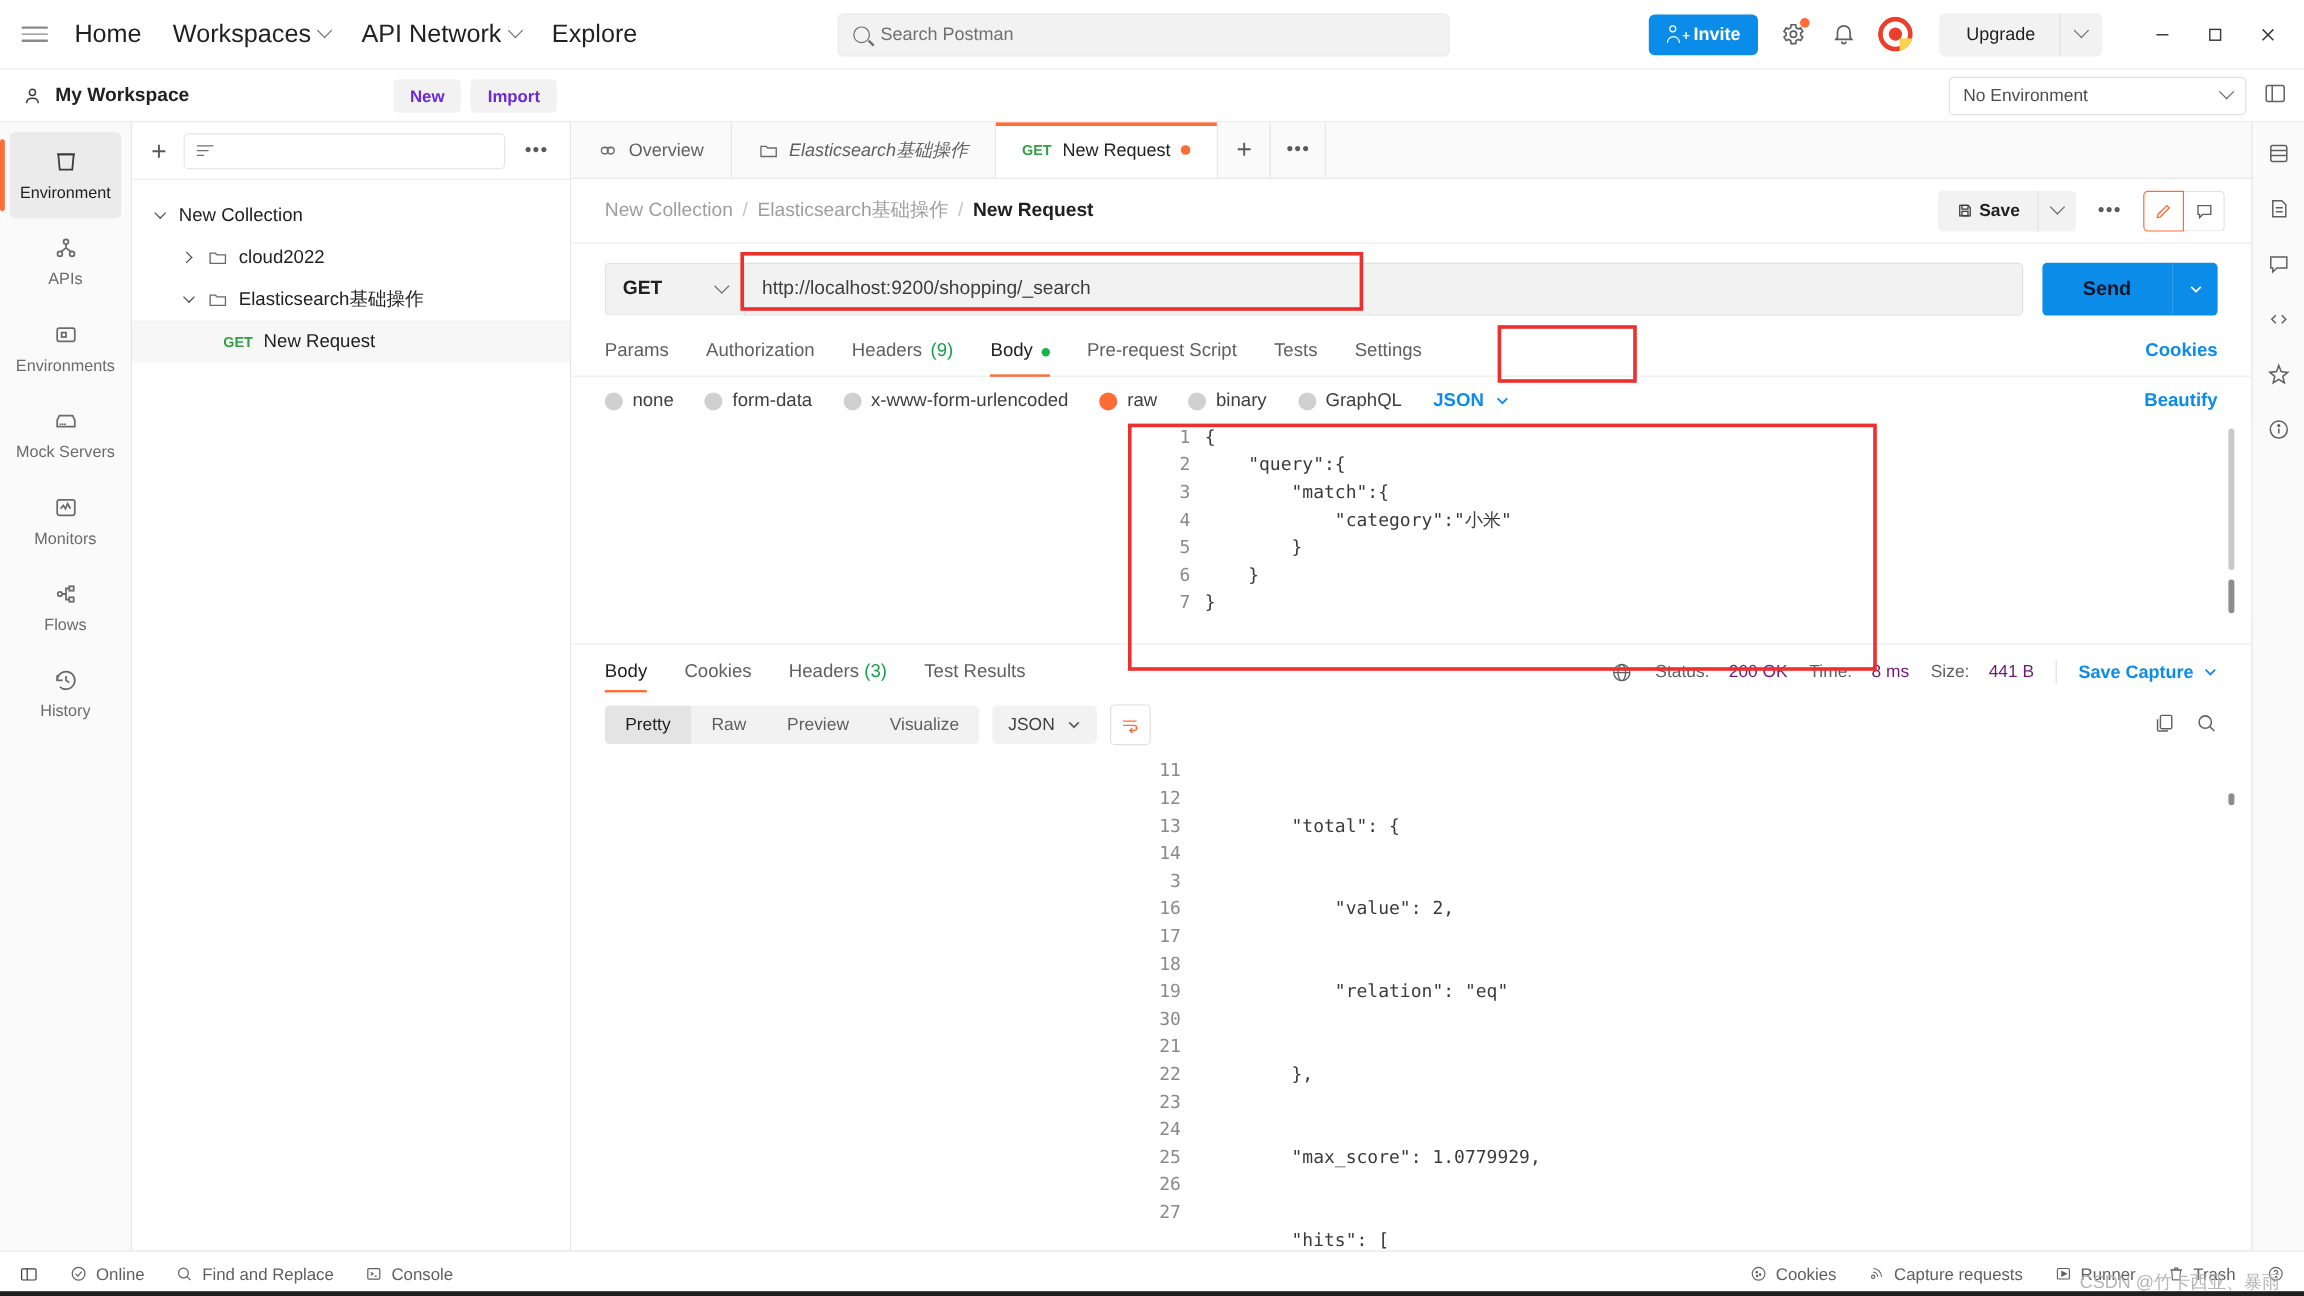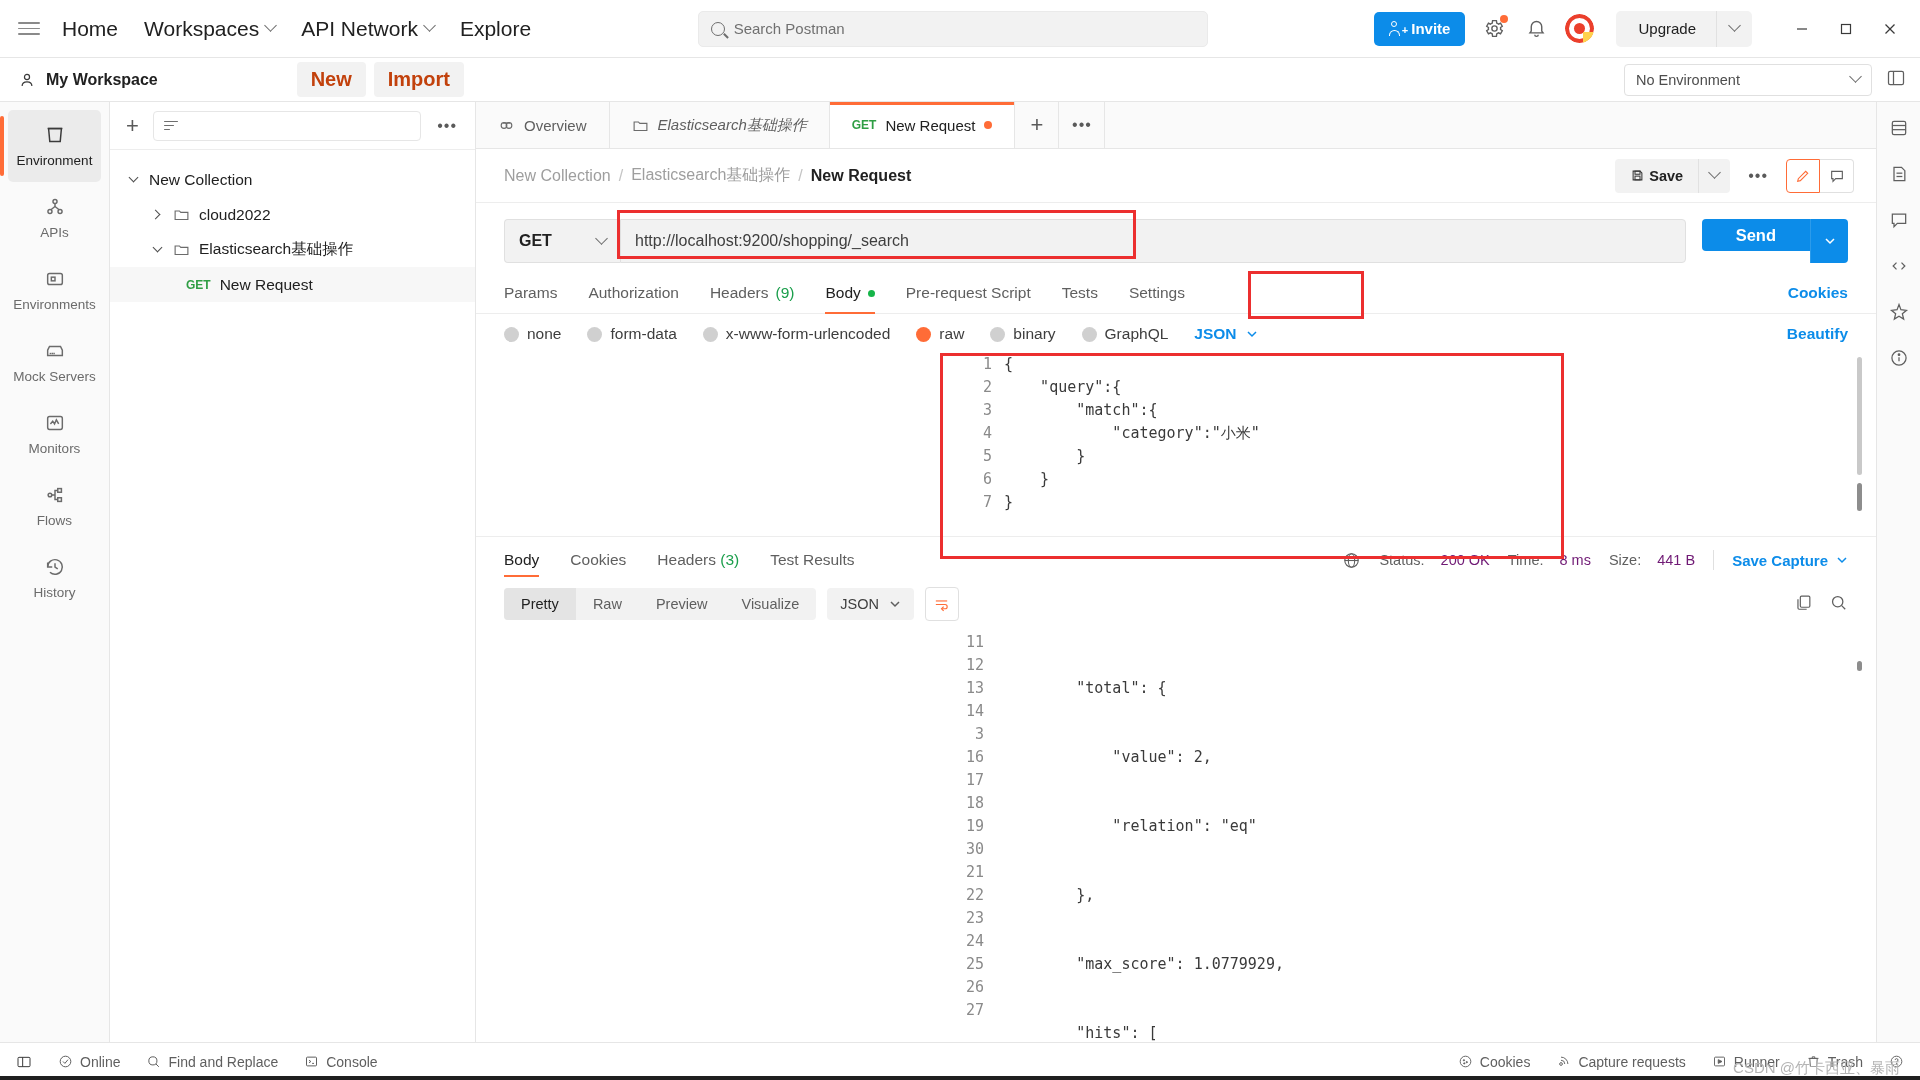--- a/index.html
+++ b/index.html
@@ -60,21 +60,21 @@
   .win-btn svg { display:block; }
 
   
   .wsbar {
     height: 44px; flex:0 0 44px; display:flex; align-items:center;
     border-bottom:1px solid #e6e6e6; background:#fff; padding-left:18px;
   }
   .ws-left { width: 460px; display:flex; align-items:center; gap:10px; }
   .ws-name { font-size:16px; font-weight:bold; color:#212121; }
   .ws-btns { margin-left:auto; display:flex; gap:8px; padding-right:14px;}
-  .ws-btn { background:#f2f2f2; font-size:20px; font-weight:bold; color:#c2410c; border-radius:4px; padding:6px 14px; cursor:pointer;}
+  .ws-btn { background:#f2f2f2; font-size:14px; font-weight:bold; color:#6d28d9; border-radius:4px; padding:6px 14px; cursor:pointer;}
   .ws-right { flex:1; display:flex; align-items:center; padding-right: 14px;}
   .env-select {
     margin-left:auto; width: 248px; height:32px; border:1px solid #e0e0e0; border-radius:4px;
     display:flex;align-items:center;justify-content:space-between; padding:0 11px; font-size:14.5px; color:#4d4d4d; cursor:pointer;
   }
   .eye-icon { margin-left:14px; cursor:pointer;}
 
   
   .main { flex:1; display:flex; min-height:0; }
 
@@ -144,21 +144,21 @@
     width:116px; height:44px; background:#f2f2f2; border:1px solid #e0e0e0; border-right:none; border-radius:4px 0 0 4px;
     display:flex;align-items:center;justify-content:space-between; padding:0 14px; font-size:16px; font-weight:bold; cursor:pointer;
   }
   .url-field-wrap { flex:1; position:relative; }
   .url-field {
     height:44px; background:#f2f2f2; border:1px solid #e0e0e0; border-radius:0 4px 4px 0;
     display:flex;align-items:center; padding: 0 14px; font-size:16px; color:#3e3e3e; cursor:text;
   }
   .hl-url { position:absolute; left:-3px; top:-9px; width:519px; height:49px; border:3px solid #ec2f2f; pointer-events:none;}
   .send-grp { display:flex; margin-left:16px; }
-  .send-btn { background:#0c8ce9; color:#ffffff; font-weight:bold; font-size:16.5px; height:32px; padding:0 34px; border-radius:4px 0 0 4px; display:flex;align-items:center; cursor:pointer;}
+  .send-btn { background:#0c8ce9; color:#0f172a; font-weight:bold; font-size:16.5px; height:44px; padding:0 34px; border-radius:4px 0 0 4px; display:flex;align-items:center; cursor:pointer;}
   .send-caret { background:#0c8ce9; border-left:1px solid #2c9bea; width:38px; height:44px; border-radius:0 4px 4px 0; display:flex;align-items:center;justify-content:center; cursor:pointer;}
 
   
   .reqtabs { display:flex; align-items:center; padding: 0 28px; margin-top:12px; position:relative; border-bottom:1px solid #ededed; }
   .rtab { font-size:15.5px; color:#5f5f5f; padding: 9px 0 11px 0; margin-right:31px; cursor:pointer; position:relative; display:flex; align-items:center; gap:7px;}
   .rtab.active { color:#212121; }
   .rtab.active::after{ content:""; position:absolute; left:0; right:0; bottom:-1px; height:2.5px; background:#ff6c37;}
   .rtab .gdot { width:7px;height:7px;border-radius:50%;background:#15b549;}
   .rtab .cnt { color:#1a9e4b; }
   .hl-body { position:absolute; left:772px; top:-4px; width:116px; height:48px; border:3px solid #ec2f2f; pointer-events:none;}

